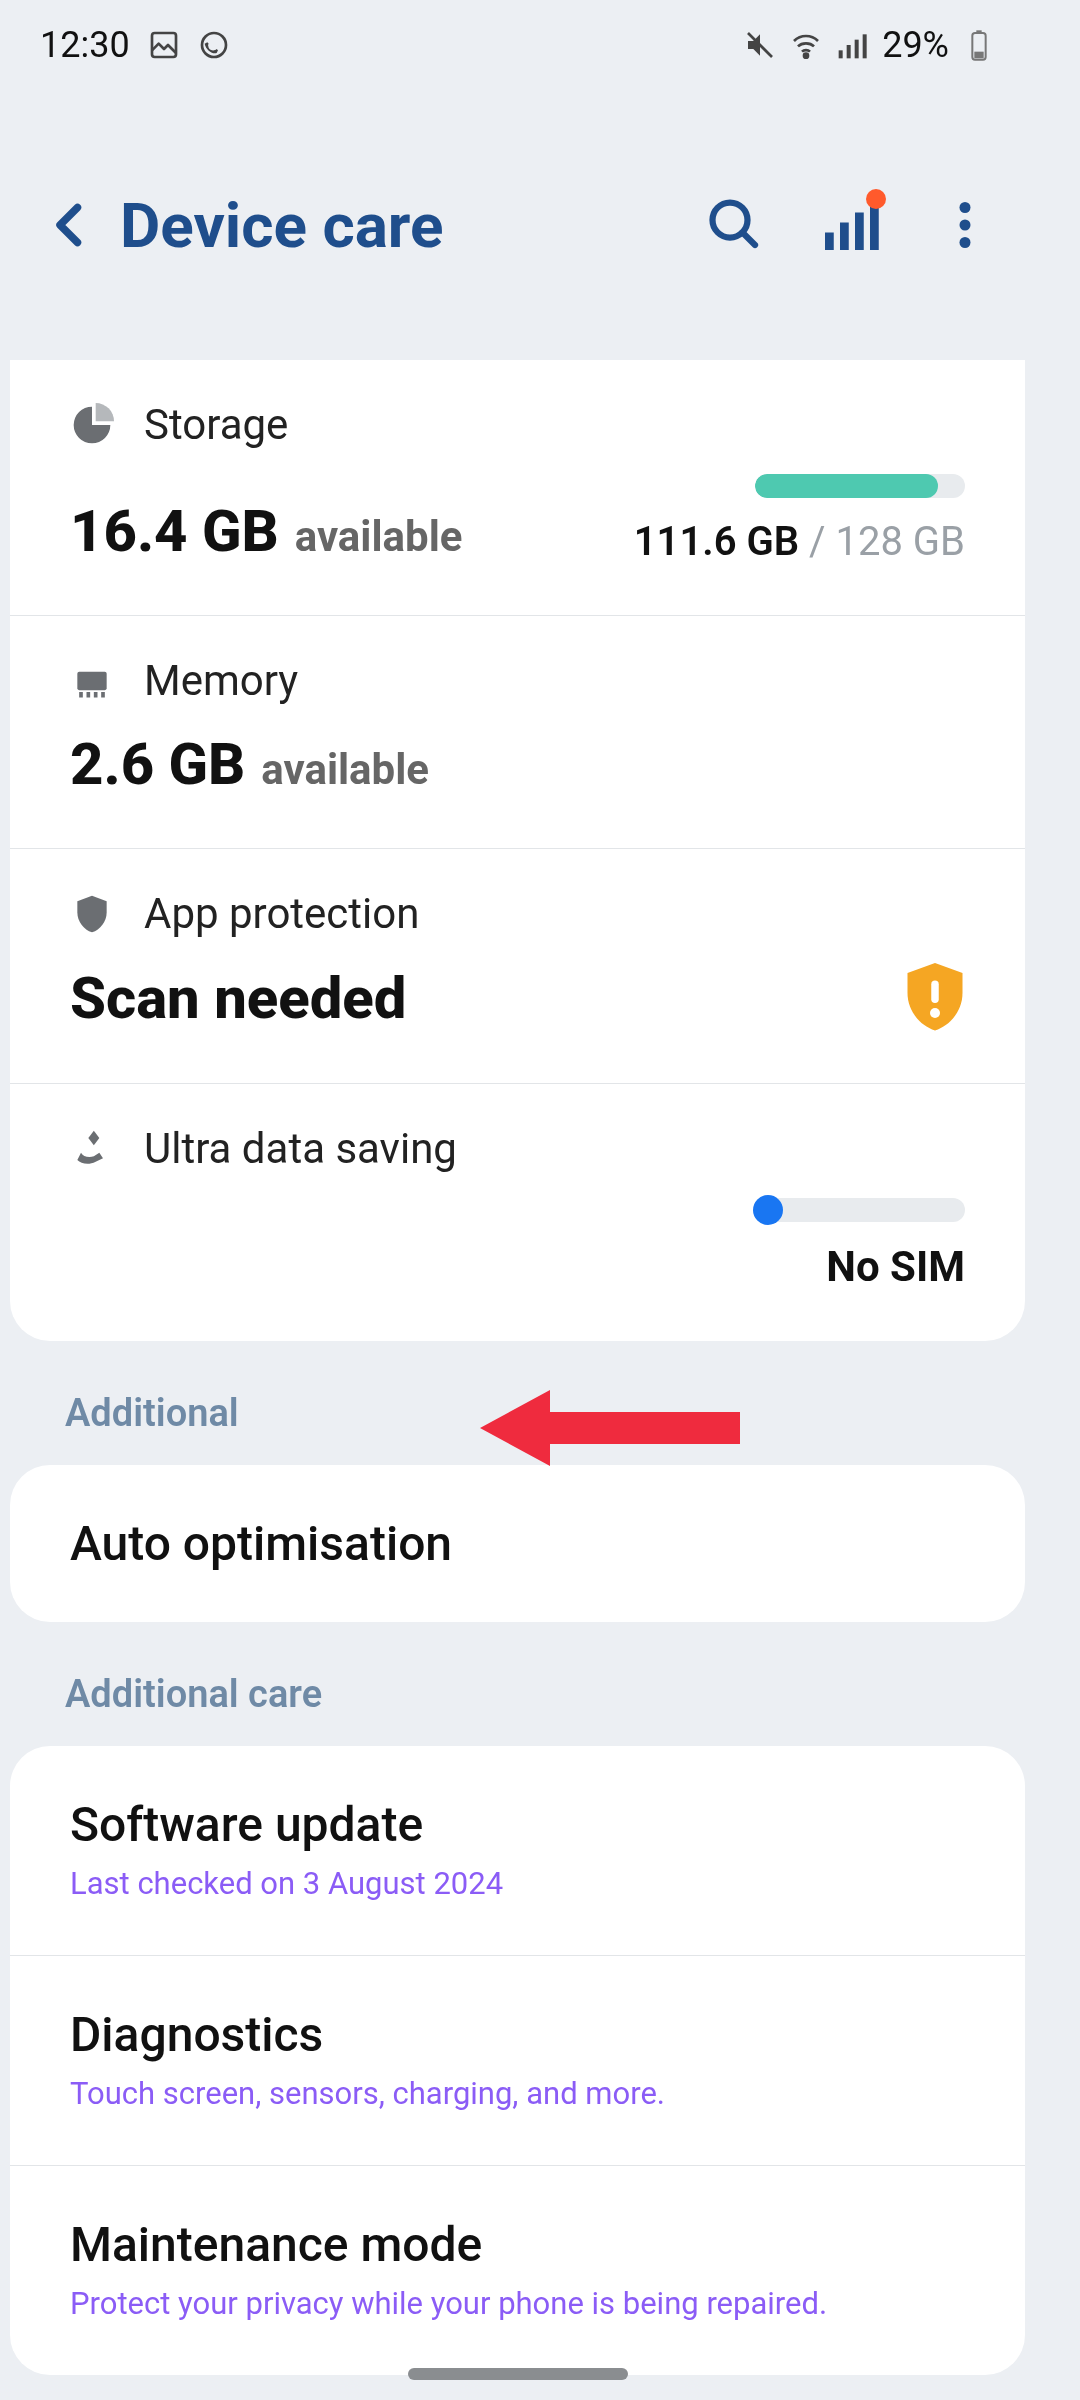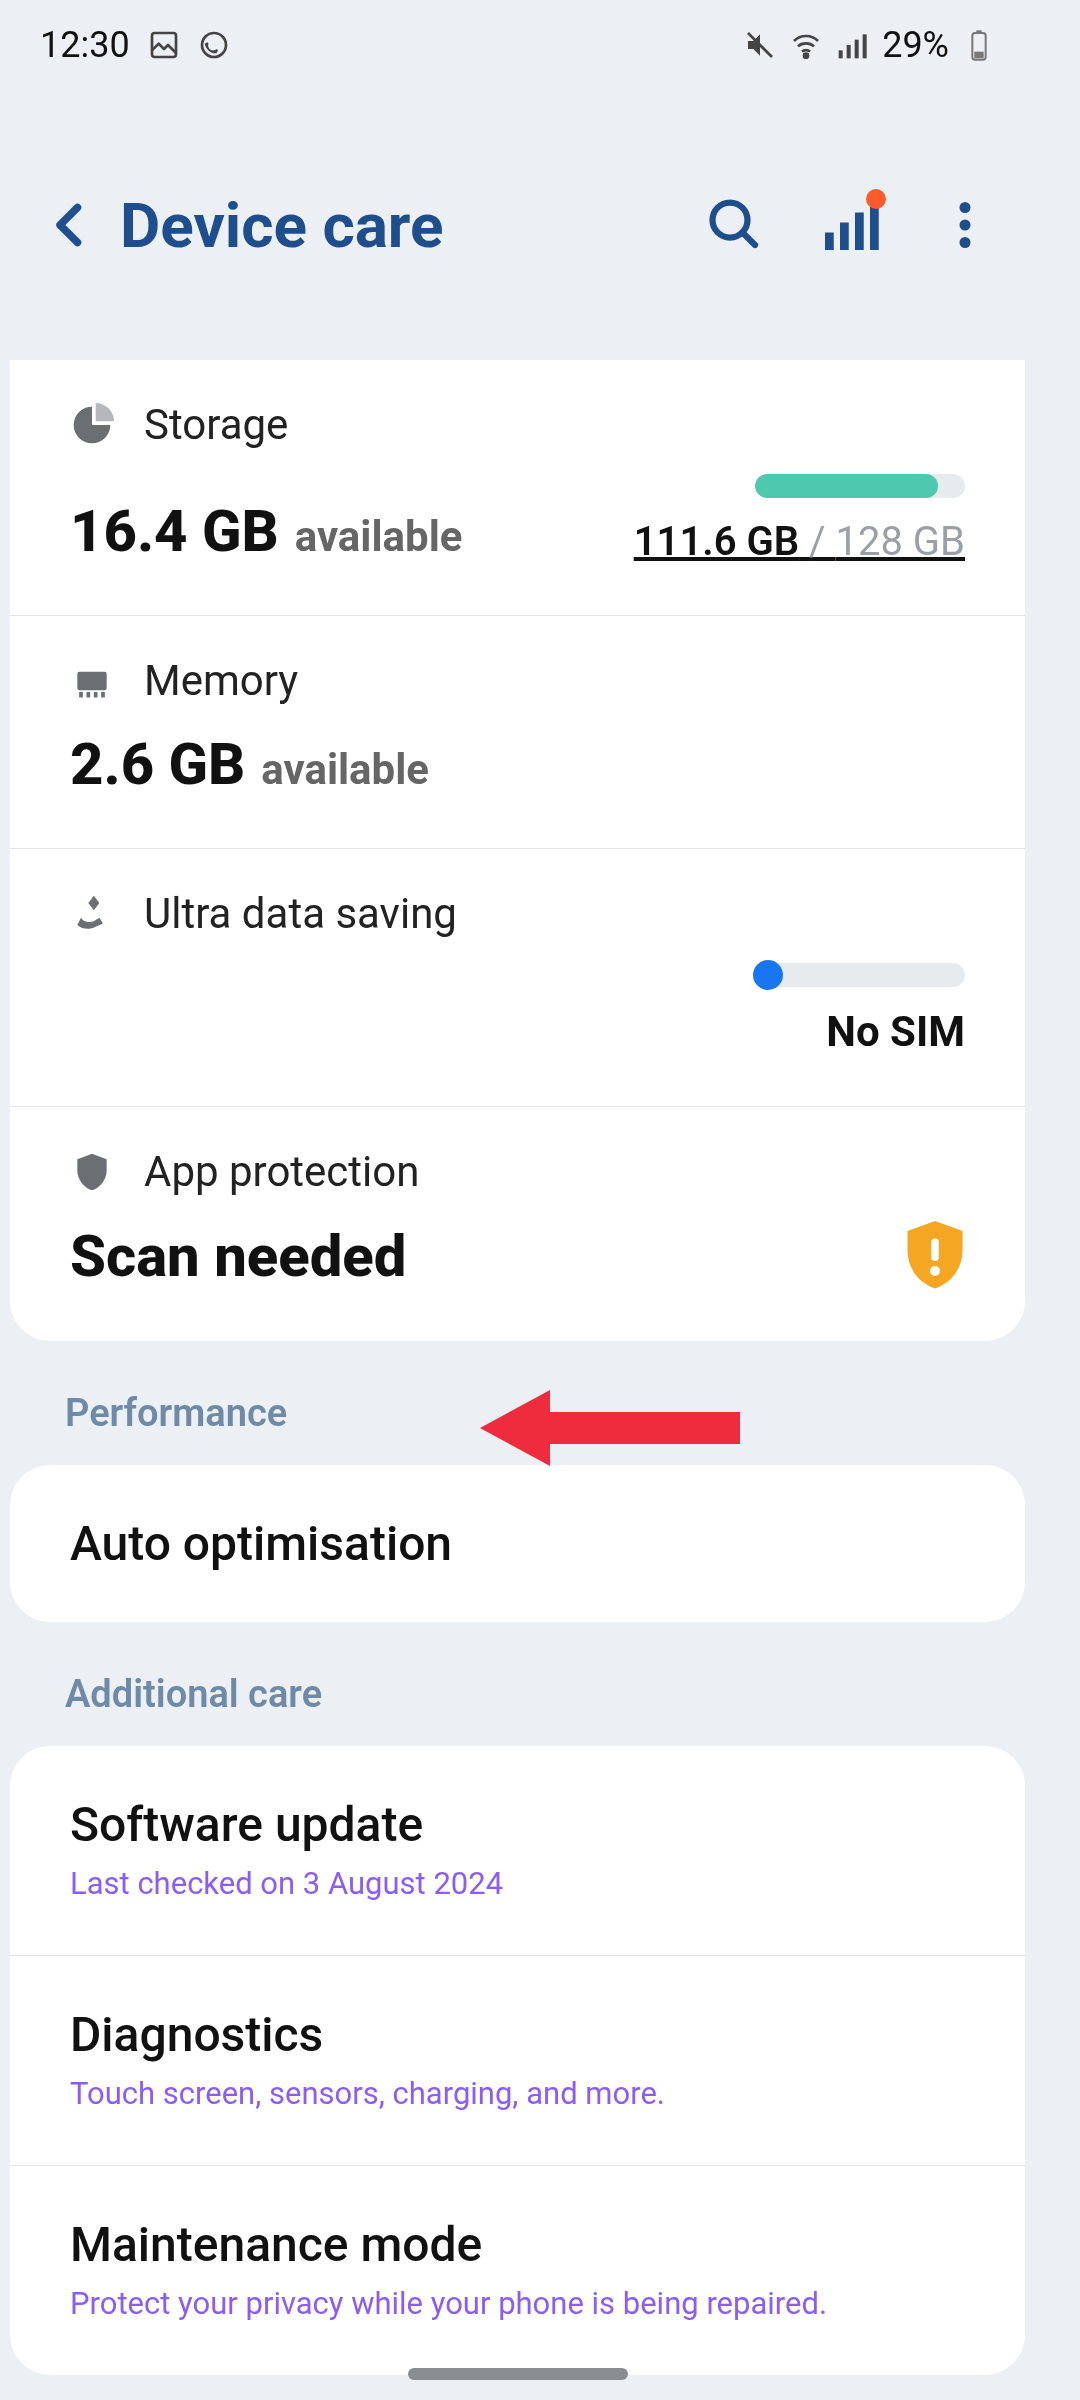--- a/index.html
+++ b/index.html
@@ -35,21 +35,21 @@
   .row-icon svg { width: 100%; height: 100%; }
   .row-title { font-size: 42px; color: #222; font-weight: 400; }
   .row-body { display: flex; align-items: flex-end; justify-content: space-between; }
   .big-val { font-size: 58px; font-weight: 800; color: #111; }
   .sub-val { font-size: 42px; color: #666; font-weight: 700; margin-left: 12px; }
   .right-stack { display: flex; flex-direction: column; align-items: flex-end; gap: 20px; }
   .bar-track { width: 210px; height: 24px; background: #e8ebee; border-radius: 12px; overflow: hidden; position: relative; }
   .bar-fill { height: 100%; border-radius: 12px; }
   .bar-fill.teal { background: #4ec9b0; }
   .bar-fill.blue { background: #5a8dd6; }
-  .frac { font-size: 40px; color: #111; font-weight: 600; text-decoration: underline; }
+  .frac { font-size: 40px; color: #111; font-weight: 600; }
   .frac .total { color: #9aa0a6; font-weight: 400; }
 
   
   .scan-row .row-body { align-items: center; }
   .shield-warn { width: 60px; height: 70px; }
   .shield-warn svg { width: 100%; height: 100%; }
 
   
   .uds-row .row-body { flex-direction: column; align-items: flex-end; gap: 20px; }
   .progress-dot-track { width: 210px; height: 24px; background: #e8ebee; border-radius: 12px; position: relative; }
@@ -206,38 +206,20 @@
         <span class="row-title">Memory</span>
       </div>
       <div class="row-body">
         <div>
           <span class="big-val">2.6 GB</span>
           <span class="sub-val">available</span>
         </div>
       </div>
     </div>
 
-    <div class="row uds-row">
-      <div class="row-head">
-        <span class="row-icon">
-          <svg viewBox="0 0 24 24" fill="#6b6e72">
-              <path d="M4 18c2 2 6 3 10 1l4-2-2-3-3 2c-3 1-6 0-7-2l-2 4z"></path>
-              <path d="M10 6l3 4 3-4-3-4-3 4z"></path>
-            </svg>
-        </span>
-        <span class="row-title">Ultra data saving</span>
-      </div>
-      <div class="row-body">
-        <div class="progress-dot-track">
-          <div class="progress-dot"></div>
-        </div>
-        <span class="no-sim">No SIM</span>
-      </div>
-    </div>
-
     <div class="row scan-row">
       <div class="row-head">
         <span class="row-icon">
           <svg viewBox="0 0 24 24" fill="#6b6e72">
               <path d="M12 2l8 3v6c0 5-3.5 9.5-8 11-4.5-1.5-8-6-8-11V5l8-3z"></path>
             </svg>
         </span>
         <span class="row-title">App protection</span>
       </div>
       <div class="row-body">
@@ -245,23 +227,41 @@
         <span class="shield-warn">
           <svg viewBox="0 0 24 28" fill="#f5a623">
               <path d="M12 0l11 4v8c0 7-4.8 13-11 15C5.8 25 1 19 1 12V4l11-4z"></path>
               <rect x="10.5" y="7" width="3" height="9" fill="#fff" rx="1.5"></rect>
               <circle cx="12" cy="20" r="2" fill="#fff"></circle>
             </svg>
         </span>
       </div>
     </div>
 
-  </div>
-
-  <div class="section-hdr">Performance</div>
+    <div class="row uds-row">
+      <div class="row-head">
+        <span class="row-icon">
+          <svg viewBox="0 0 24 24" fill="#6b6e72">
+              <path d="M4 18c2 2 6 3 10 1l4-2-2-3-3 2c-3 1-6 0-7-2l-2 4z"></path>
+              <path d="M10 6l3 4 3-4-3-4-3 4z"></path>
+            </svg>
+        </span>
+        <span class="row-title">Ultra data saving</span>
+      </div>
+      <div class="row-body">
+        <div class="progress-dot-track">
+          <div class="progress-dot"></div>
+        </div>
+        <span class="no-sim">No SIM</span>
+      </div>
+    </div>
+
+  </div>
+
+  <div class="section-hdr">Additional</div>
   <div class="card">
     <div class="list-item">
       <div class="li-title">Auto optimisation</div>
     </div>
   </div>
 
   <div class="section-hdr">Additional care</div>
   <div class="card">
     <div class="list-item">
       <div class="li-title">Software update</div>

